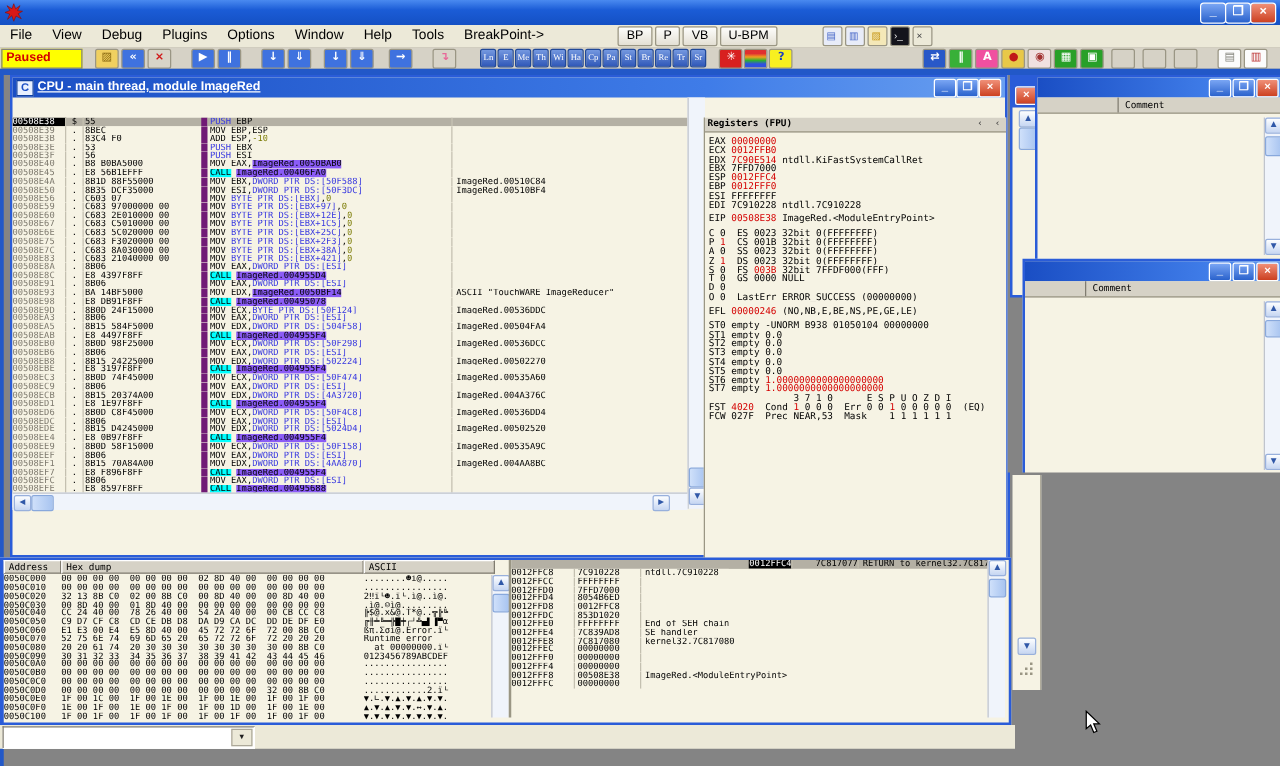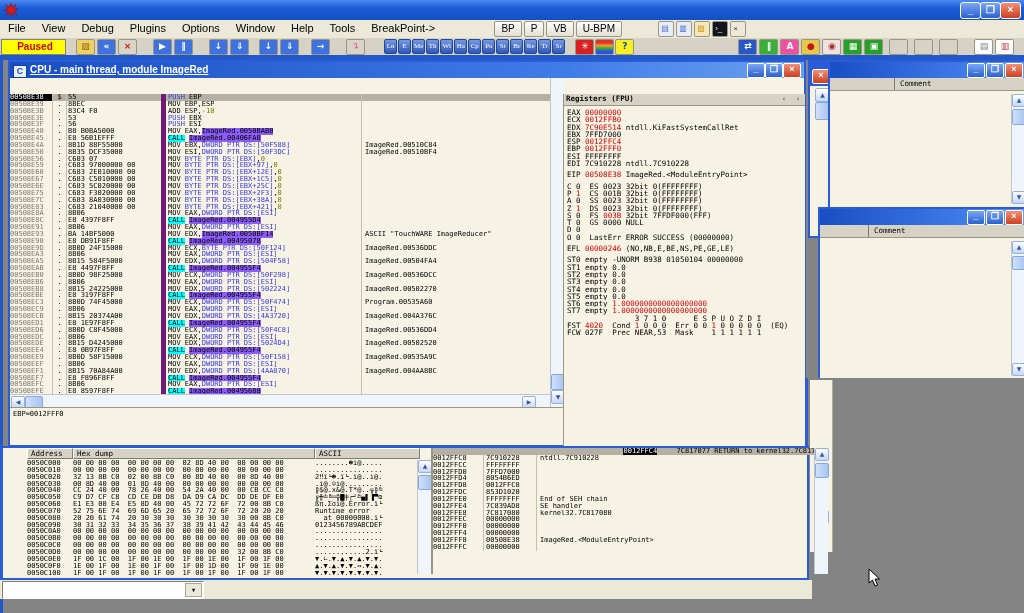--- a/index.html
+++ b/index.html
@@ -12,21 +12,21 @@
   .winbtn{width:19px;height:15px;top:2px;border-radius:3px;border:1px solid #fff;
     background:linear-gradient(180deg,#7aa6f4,#2a62cc);color:#fff;text-align:center;line-height:13px;
     font-family:"Liberation Sans",sans-serif;font-size:10px;font-weight:bold;}
   .winbtn.close{background:linear-gradient(180deg,#f09078,#cc4020);}
   #menubar{left:0;top:20px;width:1024px;height:18px;background:#ece9d8;border-bottom:1px solid #aca899;}
   .menuitem{display:inline-block;padding:2px 8px 0 8px;font-family:"Liberation Sans",sans-serif;font-size:11px;}
   .mbtn{display:inline-block;height:14px;margin:1px 1px 0 1px;padding:0 6px;border:1px solid #9a9684;border-radius:2px;
     background:linear-gradient(180deg,#fdfdfb,#e4e0d4);font-family:"Liberation Sans",sans-serif;font-size:10px;line-height:13px;vertical-align:top;}
   #toolbar{left:0;top:38px;width:1024px;height:17px;background:#d6d2c6;border-bottom:1px solid #9a9684;}
   #paused-badge{left:1px;top:39px;width:60px;height:14px;background:#ffff00;border:1px solid #808080;
-    color:#d40000;font-family:"Liberation Sans",sans-serif;font-size:10px;font-weight:bold;padding-left:3px;line-height:13px;text-align:center;}
+    color:#d40000;font-family:"Liberation Sans",sans-serif;font-size:10px;font-weight:bold;padding-left:3px;line-height:13px;}
   .tbtn{display:inline-block;width:17px;height:14px;margin-top:1px;border:1px solid #9a9684;border-radius:2px;
     text-align:center;line-height:13px;font-family:"DejaVu Sans",sans-serif;font-size:9px;font-weight:bold;vertical-align:top;overflow:hidden;}
   .lbtn{display:inline-block;width:11px;height:13px;margin:1px 0 0 1px;border:1px solid #204898;border-radius:2px;
     background:linear-gradient(180deg,#7498e0,#3058b8);color:#fff;text-align:center;line-height:12px;
     font-family:"Liberation Serif",serif;font-size:7px;vertical-align:top;}
   #blueband{left:0;top:55px;width:1024px;height:5px;background:#2258c8;}
   #frame-left{left:0;top:60px;width:3px;height:553px;background:#2258c8;}
   #frame-right{left:1020px;top:60px;width:4px;height:318px;background:#2258c8;}
   
   .win{border:2px solid #2a5cd8;background:#f6f3e4;}
@@ -210,21 +210,21 @@
           <div class="drow"><span class="c-addr">00508E93</span><span class="c-mark">.</span><span class="c-bytes">BA 14BF5000</span><span class="c-insn"><span class="t-n">MOV EDX,</span><span class="t-y">ImageRed.0050BF14</span></span><span class="c-cmt">ASCII "TouchWARE ImageReducer"</span></div>
           <div class="drow"><span class="c-addr">00508E98</span><span class="c-mark">.</span><span class="c-bytes">E8 DB91F8FF</span><span class="c-insn"><span class="t-c">CALL</span><span class="t-n"> </span><span class="t-y">ImageRed.00495078</span></span><span class="c-cmt"></span></div>
           <div class="drow"><span class="c-addr">00508E9D</span><span class="c-mark">.</span><span class="c-bytes">8B0D 24F15000</span><span class="c-insn"><span class="t-n">MOV ECX,</span><span class="t-b">BYTE PTR DS:[50F124]</span></span><span class="c-cmt">ImageRed.00536DDC</span></div>
           <div class="drow"><span class="c-addr">00508EA3</span><span class="c-mark">.</span><span class="c-bytes">8B06</span><span class="c-insn"><span class="t-n">MOV EAX,</span><span class="t-b">DWORD PTR DS:[ESI]</span></span><span class="c-cmt"></span></div>
           <div class="drow"><span class="c-addr">00508EA5</span><span class="c-mark">.</span><span class="c-bytes">8B15 584F5000</span><span class="c-insn"><span class="t-n">MOV EDX,</span><span class="t-b">DWORD PTR DS:[504F58]</span></span><span class="c-cmt">ImageRed.00504FA4</span></div>
           <div class="drow"><span class="c-addr">00508EAB</span><span class="c-mark">.</span><span class="c-bytes">E8 4497F8FF</span><span class="c-insn"><span class="t-c">CALL</span><span class="t-n"> </span><span class="t-y">ImageRed.004955F4</span></span><span class="c-cmt"></span></div>
           <div class="drow"><span class="c-addr">00508EB0</span><span class="c-mark">.</span><span class="c-bytes">8B0D 98F25000</span><span class="c-insn"><span class="t-n">MOV ECX,</span><span class="t-b">DWORD PTR DS:[50F298]</span></span><span class="c-cmt">ImageRed.00536DCC</span></div>
           <div class="drow"><span class="c-addr">00508EB6</span><span class="c-mark">.</span><span class="c-bytes">8B06</span><span class="c-insn"><span class="t-n">MOV EAX,</span><span class="t-b">DWORD PTR DS:[ESI]</span></span><span class="c-cmt"></span></div>
           <div class="drow"><span class="c-addr">00508EB8</span><span class="c-mark">.</span><span class="c-bytes">8B15 24225000</span><span class="c-insn"><span class="t-n">MOV EDX,</span><span class="t-b">DWORD PTR DS:[502224]</span></span><span class="c-cmt">ImageRed.00502270</span></div>
           <div class="drow"><span class="c-addr">00508EBE</span><span class="c-mark">.</span><span class="c-bytes">E8 3197F8FF</span><span class="c-insn"><span class="t-c">CALL</span><span class="t-n"> </span><span class="t-y">ImageRed.004955F4</span></span><span class="c-cmt"></span></div>
-          <div class="drow"><span class="c-addr">00508EC3</span><span class="c-mark">.</span><span class="c-bytes">8B0D 74F45000</span><span class="c-insn"><span class="t-n">MOV ECX,</span><span class="t-b">DWORD PTR DS:[50F474]</span></span><span class="c-cmt">Program.00535A60</span></div>
+          <div class="drow"><span class="c-addr">00508EC3</span><span class="c-mark">.</span><span class="c-bytes">8B0D 74F45000</span><span class="c-insn"><span class="t-n">MOV ECX,</span><span class="t-b">DWORD PTR DS:[50F474]</span></span><span class="c-cmt">ImageRed.00535A60</span></div>
           <div class="drow"><span class="c-addr">00508EC9</span><span class="c-mark">.</span><span class="c-bytes">8B06</span><span class="c-insn"><span class="t-n">MOV EAX,</span><span class="t-b">DWORD PTR DS:[ESI]</span></span><span class="c-cmt"></span></div>
           <div class="drow"><span class="c-addr">00508ECB</span><span class="c-mark">.</span><span class="c-bytes">8B15 20374A00</span><span class="c-insn"><span class="t-n">MOV EDX,</span><span class="t-b">DWORD PTR DS:[4A3720]</span></span><span class="c-cmt">ImageRed.004A376C</span></div>
           <div class="drow"><span class="c-addr">00508ED1</span><span class="c-mark">.</span><span class="c-bytes">E8 1E97F8FF</span><span class="c-insn"><span class="t-c">CALL</span><span class="t-n"> </span><span class="t-y">ImageRed.004955F4</span></span><span class="c-cmt"></span></div>
           <div class="drow"><span class="c-addr">00508ED6</span><span class="c-mark">.</span><span class="c-bytes">8B0D C8F45000</span><span class="c-insn"><span class="t-n">MOV ECX,</span><span class="t-b">DWORD PTR DS:[50F4C8]</span></span><span class="c-cmt">ImageRed.00536DD4</span></div>
           <div class="drow"><span class="c-addr">00508EDC</span><span class="c-mark">.</span><span class="c-bytes">8B06</span><span class="c-insn"><span class="t-n">MOV EAX,</span><span class="t-b">DWORD PTR DS:[ESI]</span></span><span class="c-cmt"></span></div>
           <div class="drow"><span class="c-addr">00508EDE</span><span class="c-mark">.</span><span class="c-bytes">8B15 D4245000</span><span class="c-insn"><span class="t-n">MOV EDX,</span><span class="t-b">DWORD PTR DS:[5024D4]</span></span><span class="c-cmt">ImageRed.00502520</span></div>
           <div class="drow"><span class="c-addr">00508EE4</span><span class="c-mark">.</span><span class="c-bytes">E8 0B97F8FF</span><span class="c-insn"><span class="t-c">CALL</span><span class="t-n"> </span><span class="t-y">ImageRed.004955F4</span></span><span class="c-cmt"></span></div>
           <div class="drow"><span class="c-addr">00508EE9</span><span class="c-mark">.</span><span class="c-bytes">8B0D 58F15000</span><span class="c-insn"><span class="t-n">MOV ECX,</span><span class="t-b">DWORD PTR DS:[50F158]</span></span><span class="c-cmt">ImageRed.00535A9C</span></div>
           <div class="drow"><span class="c-addr">00508EEF</span><span class="c-mark">.</span><span class="c-bytes">8B06</span><span class="c-insn"><span class="t-n">MOV EAX,</span><span class="t-b">DWORD PTR DS:[ESI]</span></span><span class="c-cmt"></span></div>
           <div class="drow"><span class="c-addr">00508EF1</span><span class="c-mark">.</span><span class="c-bytes">8B15 70A84A00</span><span class="c-insn"><span class="t-n">MOV EDX,</span><span class="t-b">DWORD PTR DS:[4AA870]</span></span><span class="c-cmt">ImageRed.004AA8BC</span></div>
@@ -238,23 +238,20 @@
         <div class="sbthumb abs" style="left:0px;top:296px;width:12px;height:14px;"></div>
         <div class="sbarrow abs" style="left:0px;top:312px;width:12px;height:12px;font-size:6px;line-height:11px;">▼</div>
       </div>
 
       <div class="abs sbh" style="left:0px;top:316px;width:540px;height:13px;">
         <div class="sbarrow abs" style="left:1px;top:1px;width:12px;height:11px;font-size:6px;line-height:10px;">◀</div>
         <div class="sbthumb abs" style="left:15px;top:1px;width:16px;height:11px;"></div>
         <div class="sbarrow abs" style="left:512px;top:1px;width:12px;height:11px;font-size:6px;line-height:10px;">▶</div>
       </div>
 
-      <div class="abs" id="infopane">
-        <div id="infotext">EBP=0012FFF0</div>
-      </div>
 
       <div class="abs" id="regpane">
         <div id="reghdr"><span class="hb">‹</span><span class="hb">‹</span><span>Registers (FPU)</span></div>
         <div id="reg-lines" style="padding-top: 3px;">
             <div class="rline"><span class="t-n">EAX </span><span class="t-r">00000000</span></div>
             <div class="rline"><span class="t-n">ECX </span><span class="t-r">0012FFB0</span></div>
             <div class="rline"><span class="t-n">EDX </span><span class="t-r">7C90E514</span><span class="t-n"> ntdll.KiFastSystemCallRet</span></div>
             <div class="rline"><span class="t-n">EBX 7FFD7000</span></div>
             <div class="rline"><span class="t-n">ESP </span><span class="t-r">0012FFC4</span></div>
             <div class="rline"><span class="t-n">EBP </span><span class="t-r">0012FFF0</span></div>
@@ -284,21 +281,21 @@
             <div class="rline"><span class="t-n">ST7 empty </span><span class="t-r">1.0000000000000000000</span></div>
             <div class="rline"><span class="t-n">               3 7 1 0      E S P U O Z D I</span></div>
             <div class="rline"><span class="t-n">FST </span><span class="t-r">4020</span><span class="t-n">  Cond </span><span class="t-r">1</span><span class="t-n"> 0 0 0  Err 0 0 </span><span class="t-r">1</span><span class="t-n"> 0 0 0 0 0  (EQ)</span></div>
             <div class="rline"><span class="t-n">FCW 027F  Prec NEAR,53  Mask    1 1 1 1 1 1</span></div>
           </div>
       </div>
     </div>
   </div>
 
   <div class="abs win" id="lowerwin" style="left:0px;top:446px;width:804px;height:130px;border-left-width:3px;">
-    <div style="position:relative;width:801px;height:126px;margin-left:24px;">
+    <div style="position:relative;width:801px;height:126px;">
 
       <div class="abs" style="left:0;top:0;width:404px;height:126px;">
         <div id="dumphdr-row" style="height:12px;">
           <span class="dhcell" style="width:41px;">Address</span><span class="dhcell" style="width:237px;">Hex dump</span><span class="dhcell" style="width:100px;">ASCII</span>
         </div>
         <div id="dump-rows">
             <div class="durow"><span class="du-addr">0050C000</span><span class="du-hex">00 00 00 00  00 00 00 00  02 8D 40 00  00 00 00 00</span><span class="du-ascii">........☻ì@.....</span></div>
             <div class="durow"><span class="du-addr">0050C010</span><span class="du-hex">00 00 00 00  00 00 00 00  00 00 00 00  00 00 00 00</span><span class="du-ascii">................</span></div>
             <div class="durow"><span class="du-addr">0050C020</span><span class="du-hex">32 13 8B C0  02 00 8B C0  00 8D 40 00  00 8D 40 00</span><span class="du-ascii">2‼ï└☻.ï└.ì@..ì@.</span></div>
             <div class="durow"><span class="du-addr">0050C030</span><span class="du-hex">00 8D 40 00  01 8D 40 00  00 00 00 00  00 00 00 00</span><span class="du-ascii">.ì@.☺ì@.........</span></div>

